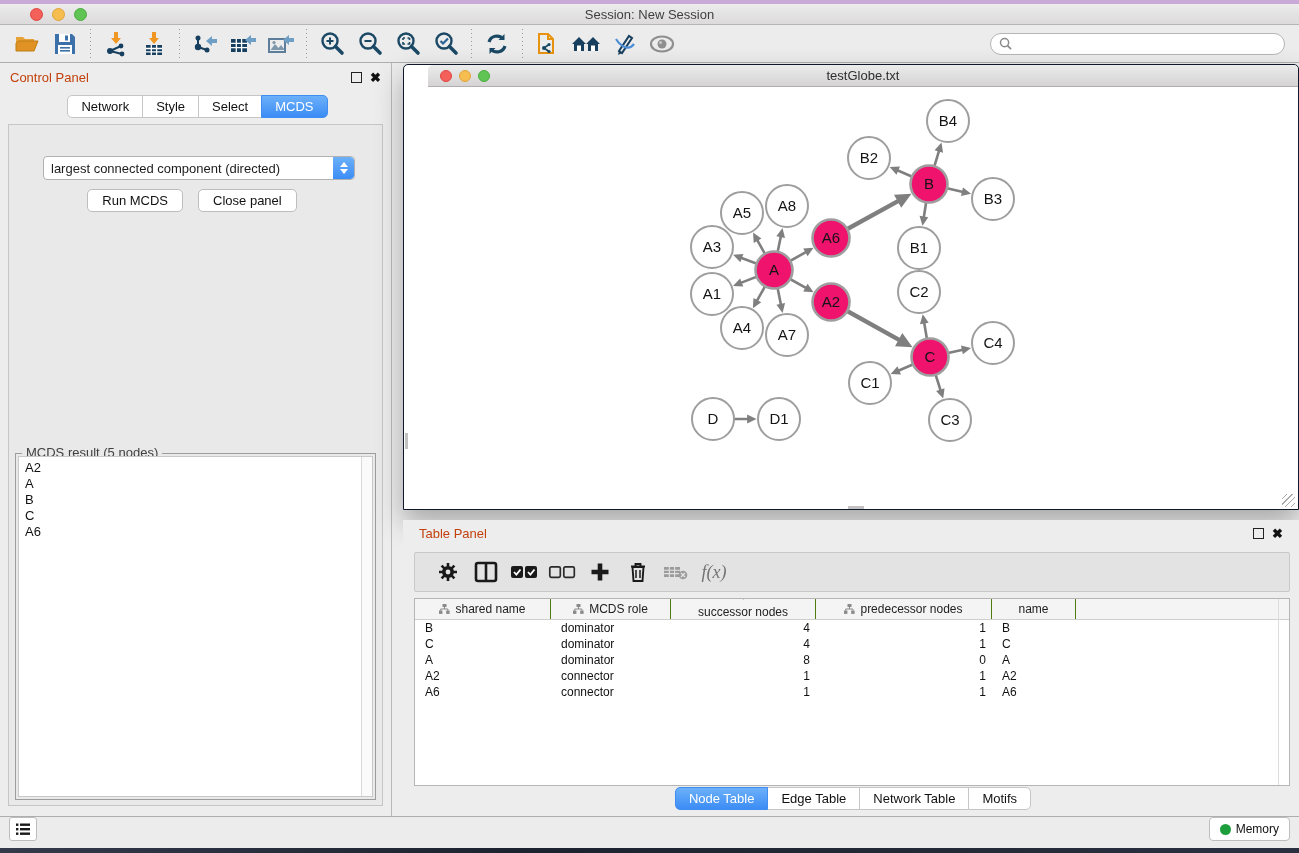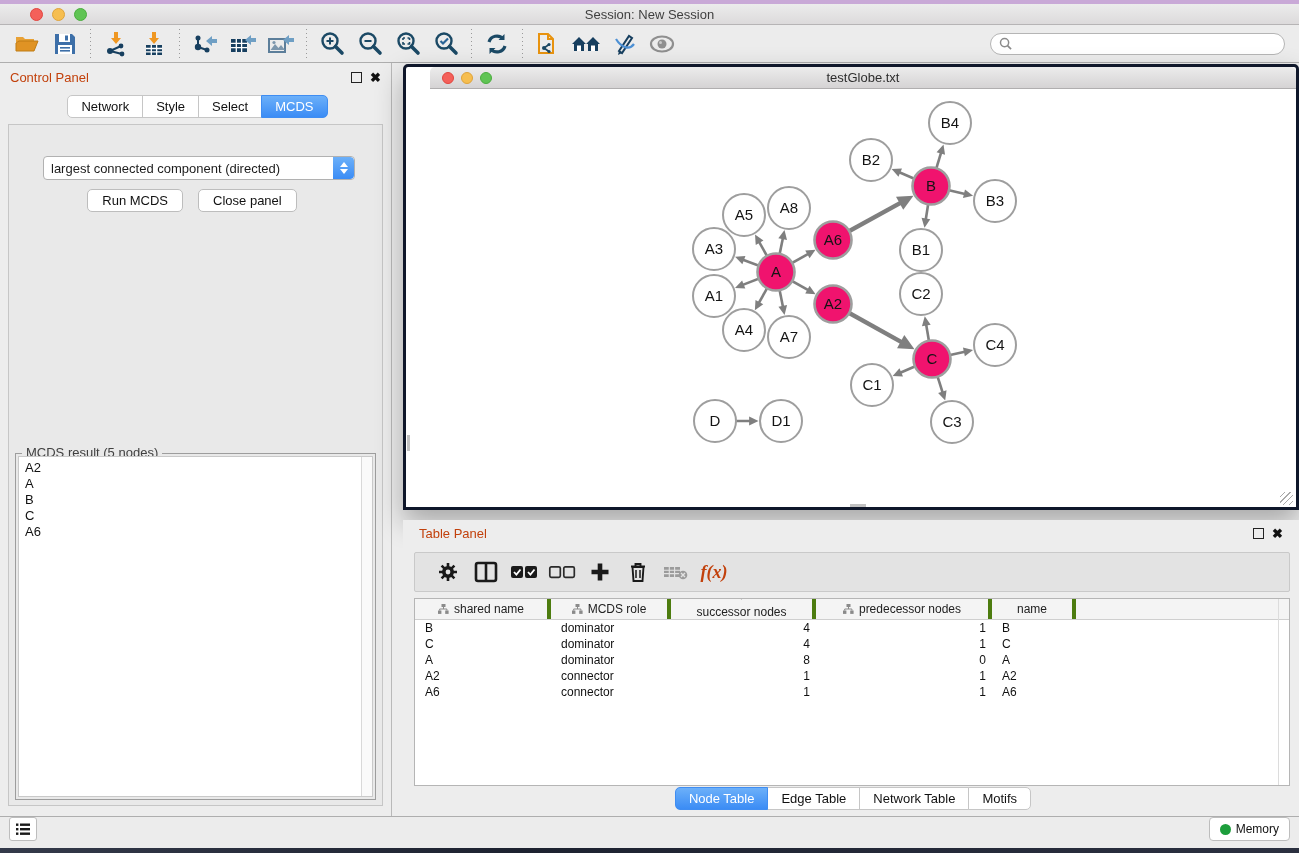--- a/index.html
+++ b/index.html
@@ -71,48 +71,48 @@
   #mcds-legend { position:absolute; top:-9px; left:6px; background:#e9e9e9; padding:0 4px;
     font-size:13px; color:#404040; }
   #mcds-list { position:absolute; inset:2px; background:#fff; border:1px solid #c9c9c9;
     overflow:hidden; }
   .scroll-track { position:absolute; top:0; bottom:0; right:0; width:11px; background:#fafafa;
     border-left:1px solid #d9d9d9; }
   #mcds-items { padding:3px 6px; font-size:13px; line-height:16px; color:#111; }
 
   
   #net-window { left:403px; top:64px; width:896px; height:446px; background:#fff;
-    border:3px solid #0f172a; border-radius:5px 5px 0 0;
+    border:1px solid #0f172a; border-radius:5px 5px 0 0;
     box-shadow:0 12px 28px rgba(0,0,0,0.3);padding-left:24px; }
   #net-titlebar { height:22px; background:linear-gradient(#ececec,#d5d3d4);
     border-bottom:1px solid #b0aeaf; border-radius:5px 5px 0 0; display:flex; align-items:center;
     position:relative; }
   #net-titlebar .lights { margin-left:12px; gap:7px; }
   #net-titlebar .light { width:12px; height:12px; }
   #net-title { position:absolute; left:0; right:0; text-align:center; font-size:13px; color:#2e2e2e; }
   #net-canvas { position:absolute; top:23px; left:1px; right:1px; bottom:0; background:#fff;
     overflow:hidden; }
   .vscroll-mark { position:absolute; left:0; top:345px; width:3px; height:16px; background:#c2c2c2; }
   .hscroll-mark { position:absolute; left:443px; bottom:0; width:16px; height:3px; background:#c2c2c2; }
   #resize-grip { position:absolute; right:2px; bottom:2px; width:13px; height:13px;
     background:repeating-linear-gradient(135deg, transparent 0 3px, #aaa 3px 4px); }
 
   
   #table-panel { left:403px; top:520px; width:896px; height:296px; background:#ededed; }
   #tp-head { height:26px; display:flex; align-items:center; padding:0 16px; }
   #tp-toolbar { top:32px; left:11px; right:9px; height:40px; background:#e3e3e3;
     border:1px solid #c9c9c9; border-radius:2px; display:flex; align-items:center; padding:0 14px; gap:0; }
   .tp-btn { width:38px; height:34px; display:flex; align-items:center; justify-content:center; }
-  .fx { font-family:"Liberation Serif", serif; font-style:italic; font-size:18px; color:#c2410c;font-weight:bold; }
+  .fx { font-family:"Liberation Serif", serif; font-style:italic; font-size:18px; color:#737373; }
 
   #node-table { top:78px; left:11px; right:9px; height:188px; background:#fff;
     border:1px solid #b5b5b5; overflow:hidden; }
   #nt-header { display:flex; height:21px; background:#f4f4f4; border-bottom:1px solid #cfcfcf; }
   .nt-hcell { display:flex; align-items:center; justify-content:center; gap:5px; font-size:12px;
-    color:#222; border-right:4px solid #4d7c0f; height:100%; }
+    color:#222; border-right:1px solid #4d7c0f; height:100%; }
   .nt-row { display:flex; height:16px; align-items:center; font-size:12px; color:#111; }
   .nt-cell { padding:0 10px; overflow:hidden; white-space:nowrap; }
   .nt-cell.num { text-align:right; padding-right:6px; }
   .table-vline { position:absolute; top:0; bottom:0; right:10px; width:1px; background:#dcdcdc; }
 
   #tp-tabs { bottom:6px; left:0; right:0; display:flex; justify-content:center; }
 
   
   #status-bar { top:816px; left:0; width:100%; height:32px; background:#ececec;
     border-top:1px solid #aeaeae; display:flex; align-items:flex-start; padding:0 9px; }

